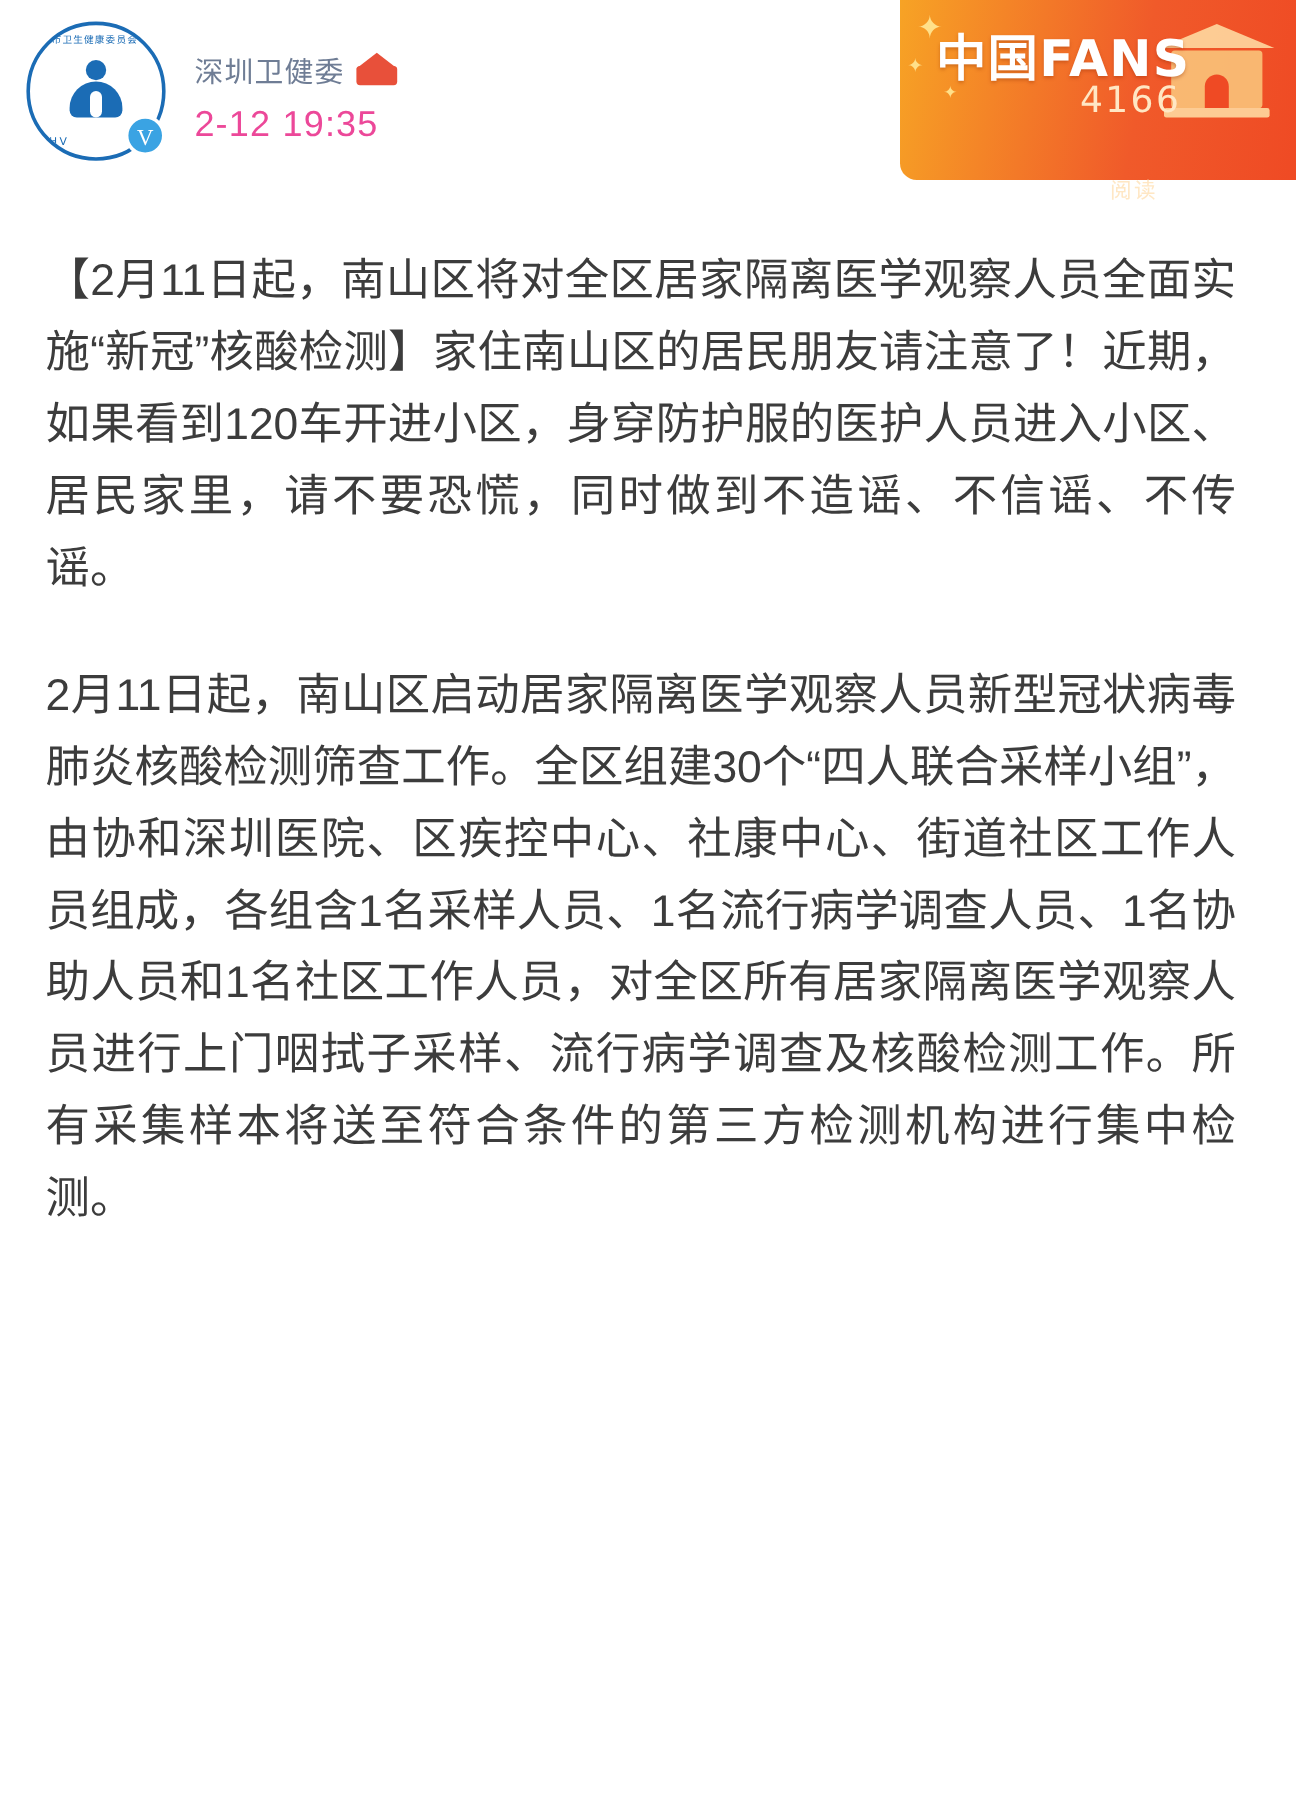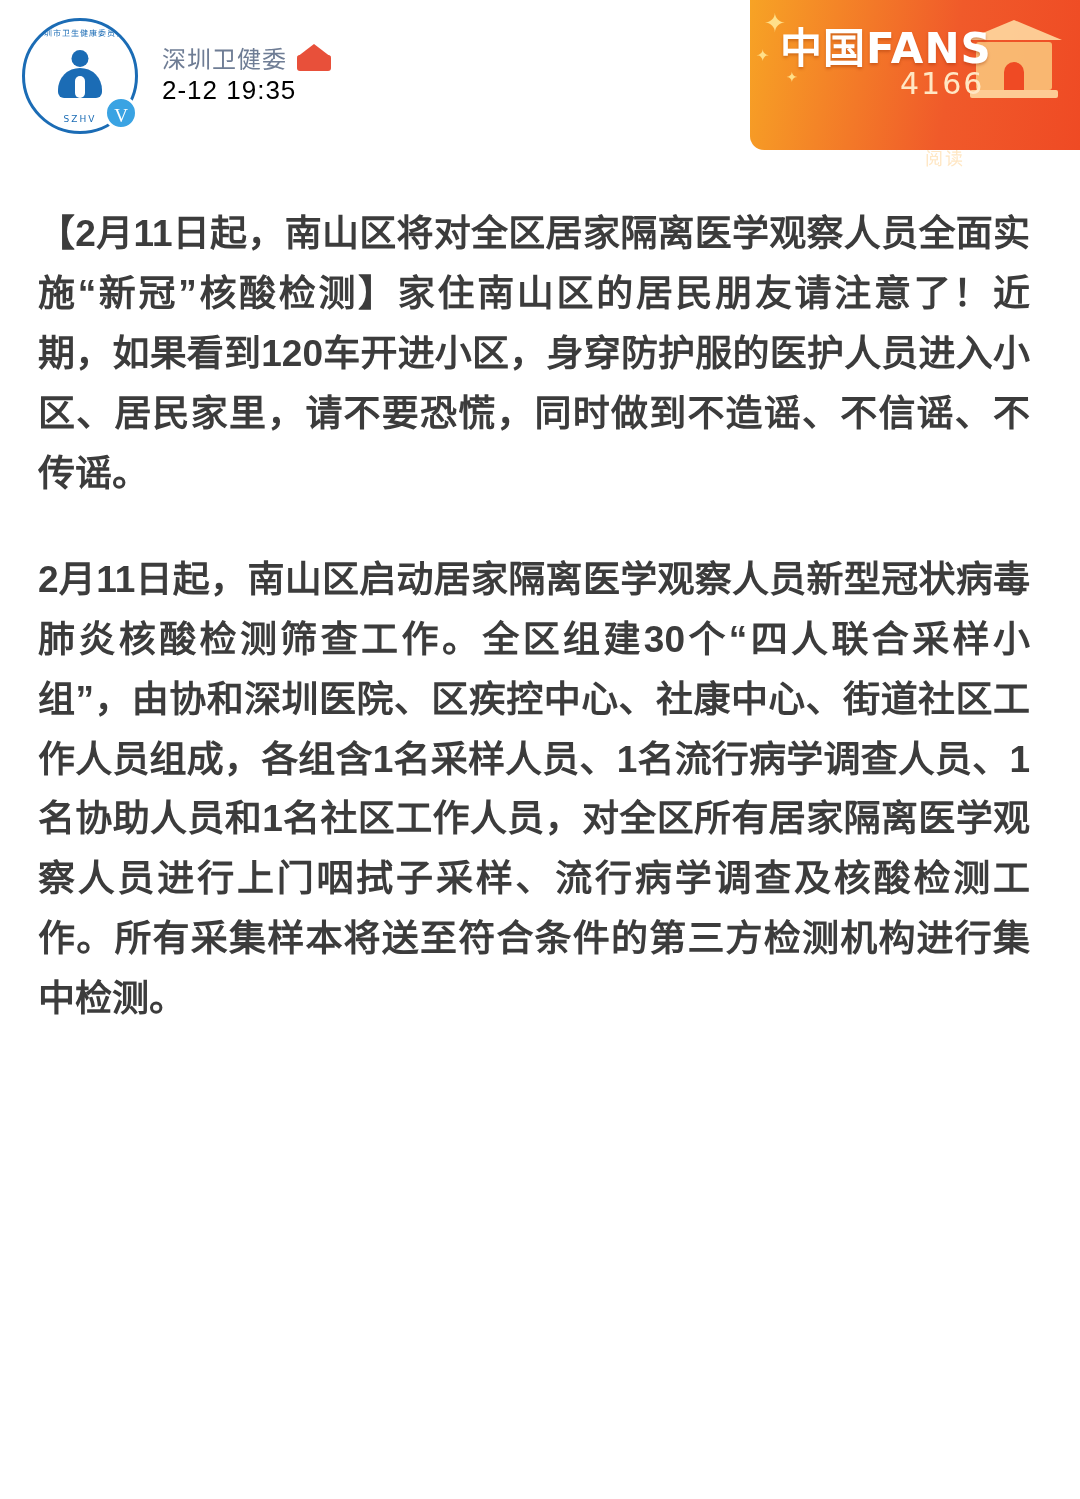--- a/index.html
+++ b/index.html
@@ -36,21 +36,21 @@
     position: relative;
     flex: 0 0 auto;
     box-sizing: border-box;
     overflow: hidden;
   }
   .avatar .ring-text-top,
   .avatar .ring-text-bottom {
     position: absolute;
     left: 0;
     right: 0;
-    text-align: center;
+    text-align: left;
     font-size: 8px;
     color: #1b6cb5;
     letter-spacing: 1px;
     font-family: "DejaVu Sans", sans-serif;
   }
   .avatar .ring-text-top { top: 6px; }
   .avatar .ring-text-bottom { bottom: 7px; font-size: 9px; letter-spacing: 2px; }
   .avatar .figure {
     position: absolute;
     left: 50%;
@@ -137,23 +137,23 @@
   }
   .crown-icon .crown-top {
     position: absolute;
     left: 0; bottom: 16px;
     width: 0; height: 0;
     border-left: 17px solid transparent;
     border-right: 17px solid transparent;
     border-bottom: 13px solid #e8503a;
   }
   .account-time {
-    margin-top: 0;
-    font-size: 26px;
-    color: #000000;
+    margin-top: 12px;
+    font-size: 30px;
+    color: #ec4899;
     letter-spacing: 1px;
   }
 
   
   .banner {
     position: absolute;
     right: 0;
     top: 0;
     width: 330px;
     height: 150px;
@@ -236,21 +236,20 @@
     font-size: 20px;
     line-height: 1;
   }
   .star.s1 { left: 14px; top: 10px; font-size: 26px; }
   .star.s2 { left: 6px;  top: 48px; font-size: 16px; }
   .star.s3 { left: 36px; top: 70px; font-size: 14px; }
 
   
   .article {
     padding: 26px 50px 40px 38px;
-    font-weight: bold;
   }
   .article p {
     margin: 0 0 46px 0;
     font-size: 37px;
     line-height: 1.62;
     color: #3c3c3c;
     text-align: justify;
     letter-spacing: 0px;
   }
   .article p:last-child { margin-bottom: 0; }

